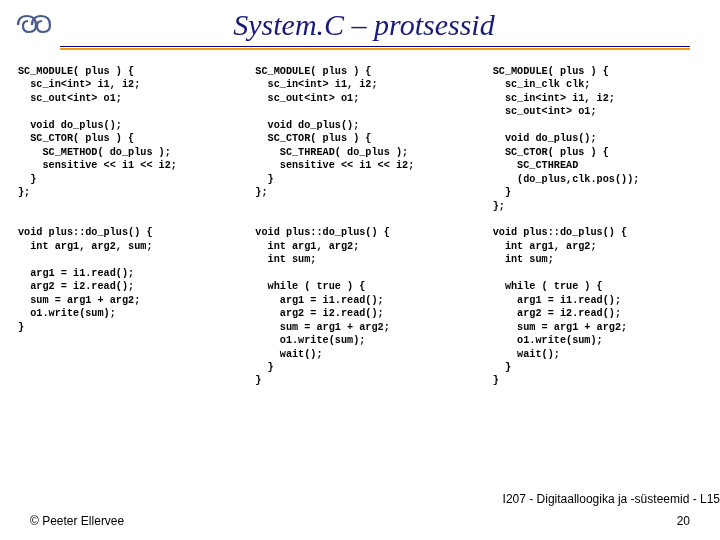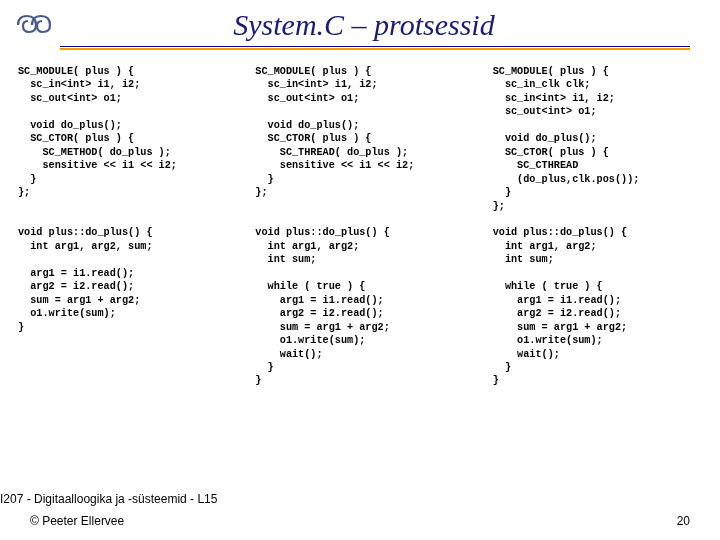--- a/index.html
+++ b/index.html
@@ -68,21 +68,21 @@
     align-items: center;
     padding: 0 30px 0 30px;
     font-family: Arial, sans-serif;
     font-size: 12px;
     color: #000;
   }
   .footer-center {
     position: absolute;
     left: 0;
     right: 0;
-    text-align: left;
+    text-align: right;
   }
   .footer-left, .footer-right {
     position: relative;
     z-index: 1;
     margin-top: 44px;
   }
 </style>
 </head>
 <body>
 

